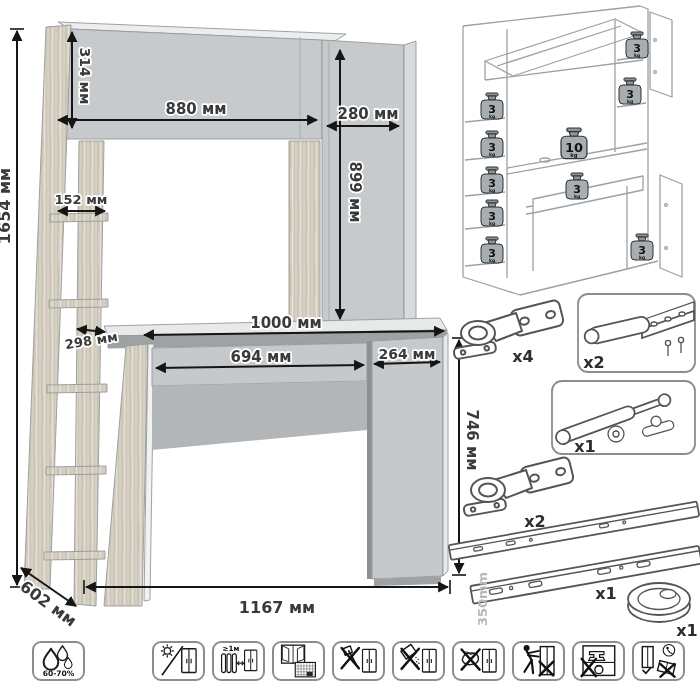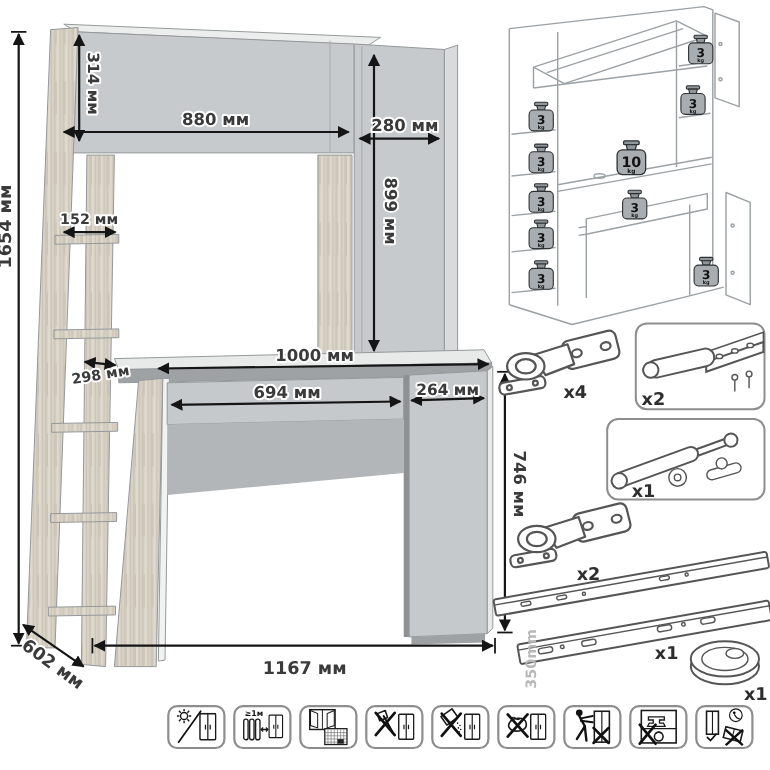--- a/index.html
+++ b/index.html
@@ -334,20 +334,30 @@
     <g>
       <ellipse class="hwg" cx="659" cy="606" rx="31" ry="16"></ellipse>
       <ellipse class="hwg" cx="659" cy="599" rx="31" ry="16"></ellipse>
       <ellipse class="hwthin" cx="659" cy="599" rx="21" ry="10.5"></ellipse>
       <ellipse class="hwthin" cx="668" cy="594" rx="8" ry="4.5"></ellipse>
     </g>
     <text class="qlab" x="687" y="636">x1</text>
   </g>
 </svg>
 
+<div class="care" style="left:32px">
+  <svg viewBox="0 0 53 50">
+    <g>
+      <path class="oln" vector-effect="non-scaling-stroke" transform="translate(16,21) scale(1.45)" d="M0,-9 C3,-4 7,-1 7,4 A7,7.2 0 1,1 -7,4 C-7,-1 -3,-4 0,-9 Z"></path>
+      <path class="oln" transform="translate(32,13)" d="M0,-9 C3,-4 7,-1 7,4 A7,7.2 0 1,1 -7,4 C-7,-1 -3,-4 0,-9 Z"></path>
+      <path class="oln" transform="translate(40,27) scale(0.75)" d="M0,-9 C3,-4 7,-1 7,4 A7,7.2 0 1,1 -7,4 C-7,-1 -3,-4 0,-9 Z"></path>
+    </g>
+    <text class="ctext" x="26.5" y="46" font-size="10.5">60-70%</text>
+  </svg>
+</div>
 
 
 <div class="care" style="left:152px">
   <svg viewBox="0 0 53 50">
     <g stroke="#1a1a1a" stroke-width="1.8" fill="none">
       <circle cx="11" cy="11" r="4.5"></circle>
       <line x1="11" y1="2" x2="11" y2="5"></line>
           <line x1="11" y1="17" x2="11" y2="20"></line>
       <line x1="2" y1="11" x2="5" y2="11"></line>
           <line x1="17" y1="11" x2="20" y2="11"></line>

